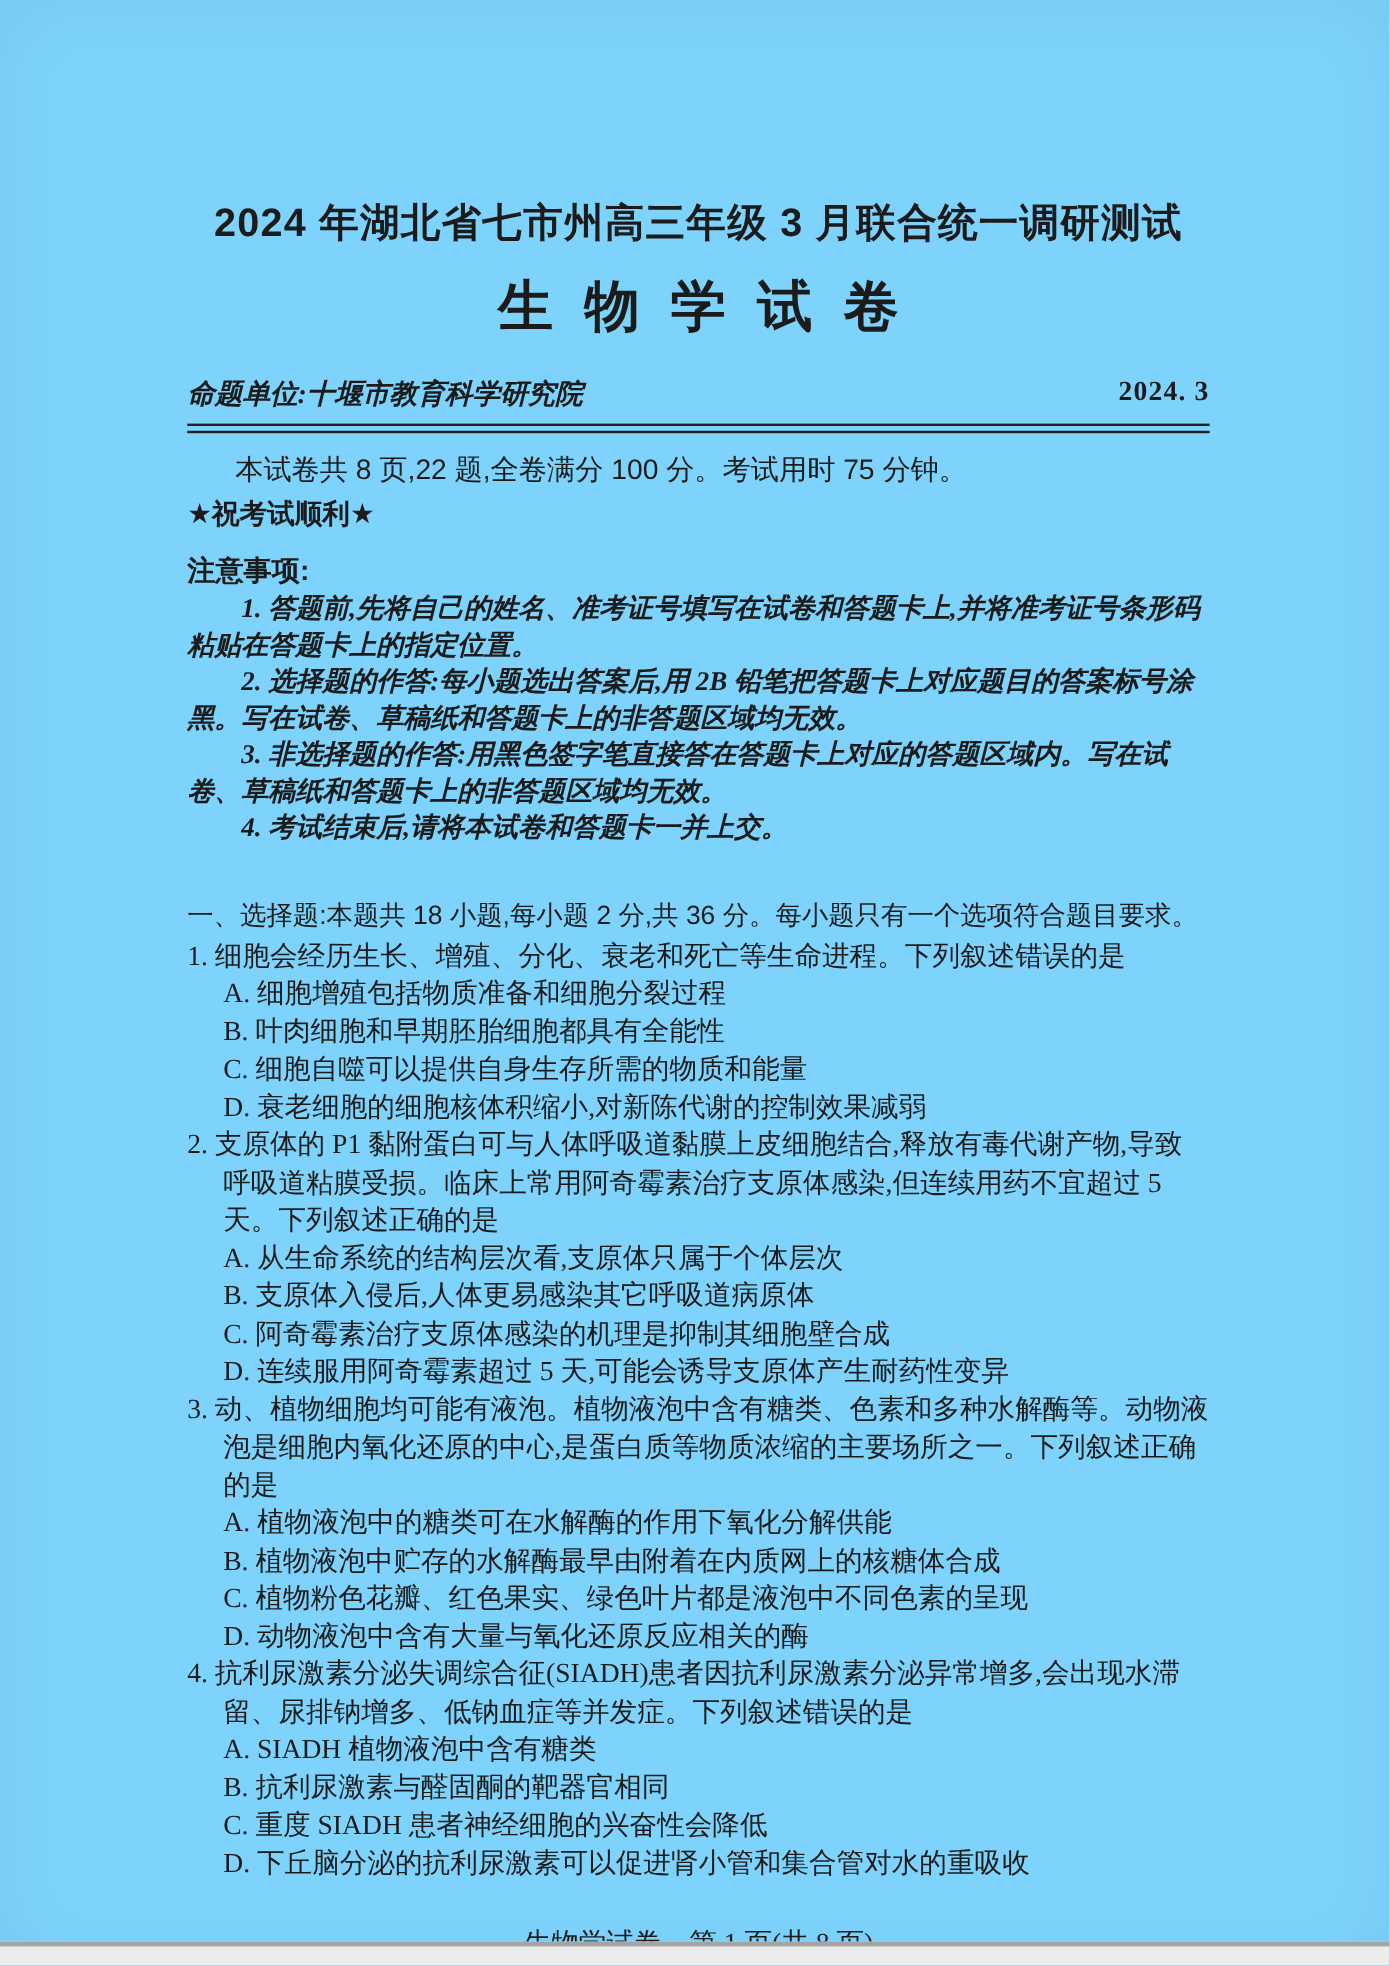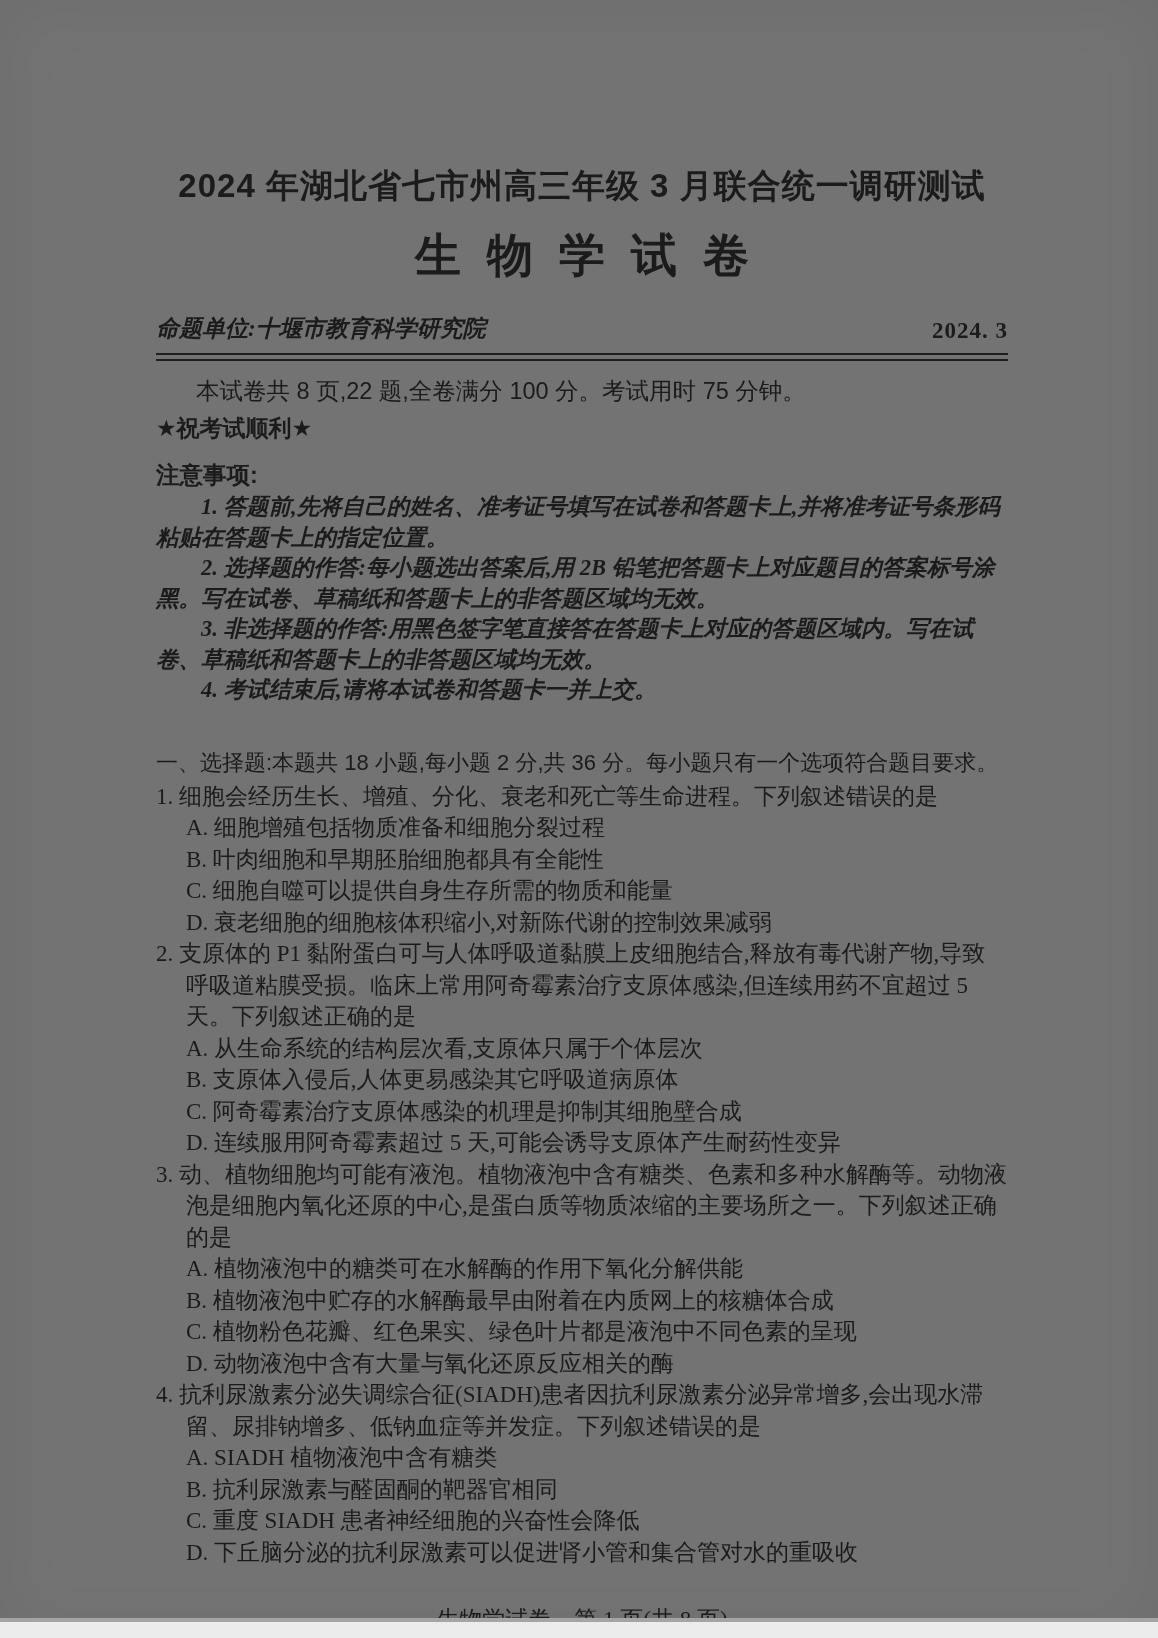--- a/index.html
+++ b/index.html
@@ -1,21 +1,21 @@
 <!DOCTYPE html>
 <html lang="zh"><head>
 <meta charset="utf-8">
 <style>
   html,body { margin:0; padding:0; background:#dcdcdc; }
   .page {
     position: relative;
     width: 1158px;
     height: 1638px;
     margin: 0 auto;
-    background: #737373;
+    background: #7dd3fc;
     box-shadow: inset 0 0 70px rgba(0,0,0,0.05);
     color: #1b1b1b;
     font-family: "Liberation Serif", "DejaVu Serif", serif;
     overflow: hidden;
   }
   .content { padding: 164px 150px 0 156px; }
 
   .title {
     font-family: "Liberation Sans", "DejaVu Sans", sans-serif;
     font-size: 33px;
@@ -29,21 +29,21 @@
     font-size: 46px;
     font-weight: bold;
     text-align: center;
     letter-spacing: 26px;
     text-indent: 26px;
     margin: 0 0 26px 0;
   }
   .issuer-row {
     display: flex;
     justify-content: space-between;
-    align-items: flex-end;
+    align-items: flex-start;
     font-size: 23px;
     font-weight: bold;
     margin-bottom: 9px;
   }
   .issuer { font-style: italic; }
   .date   { font-style: normal; letter-spacing: 1px; }
 
   .double-rule {
     height: 4px;
     border-top: 2px solid #1e1e1e;

